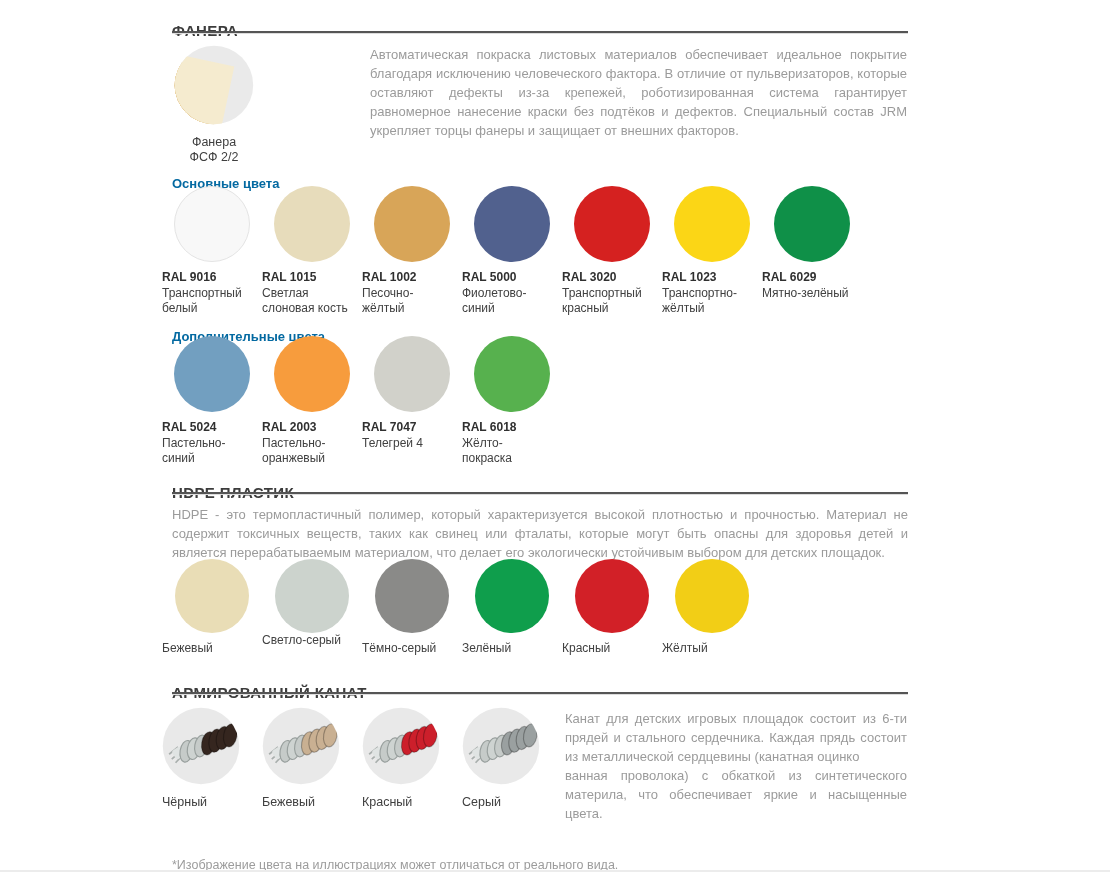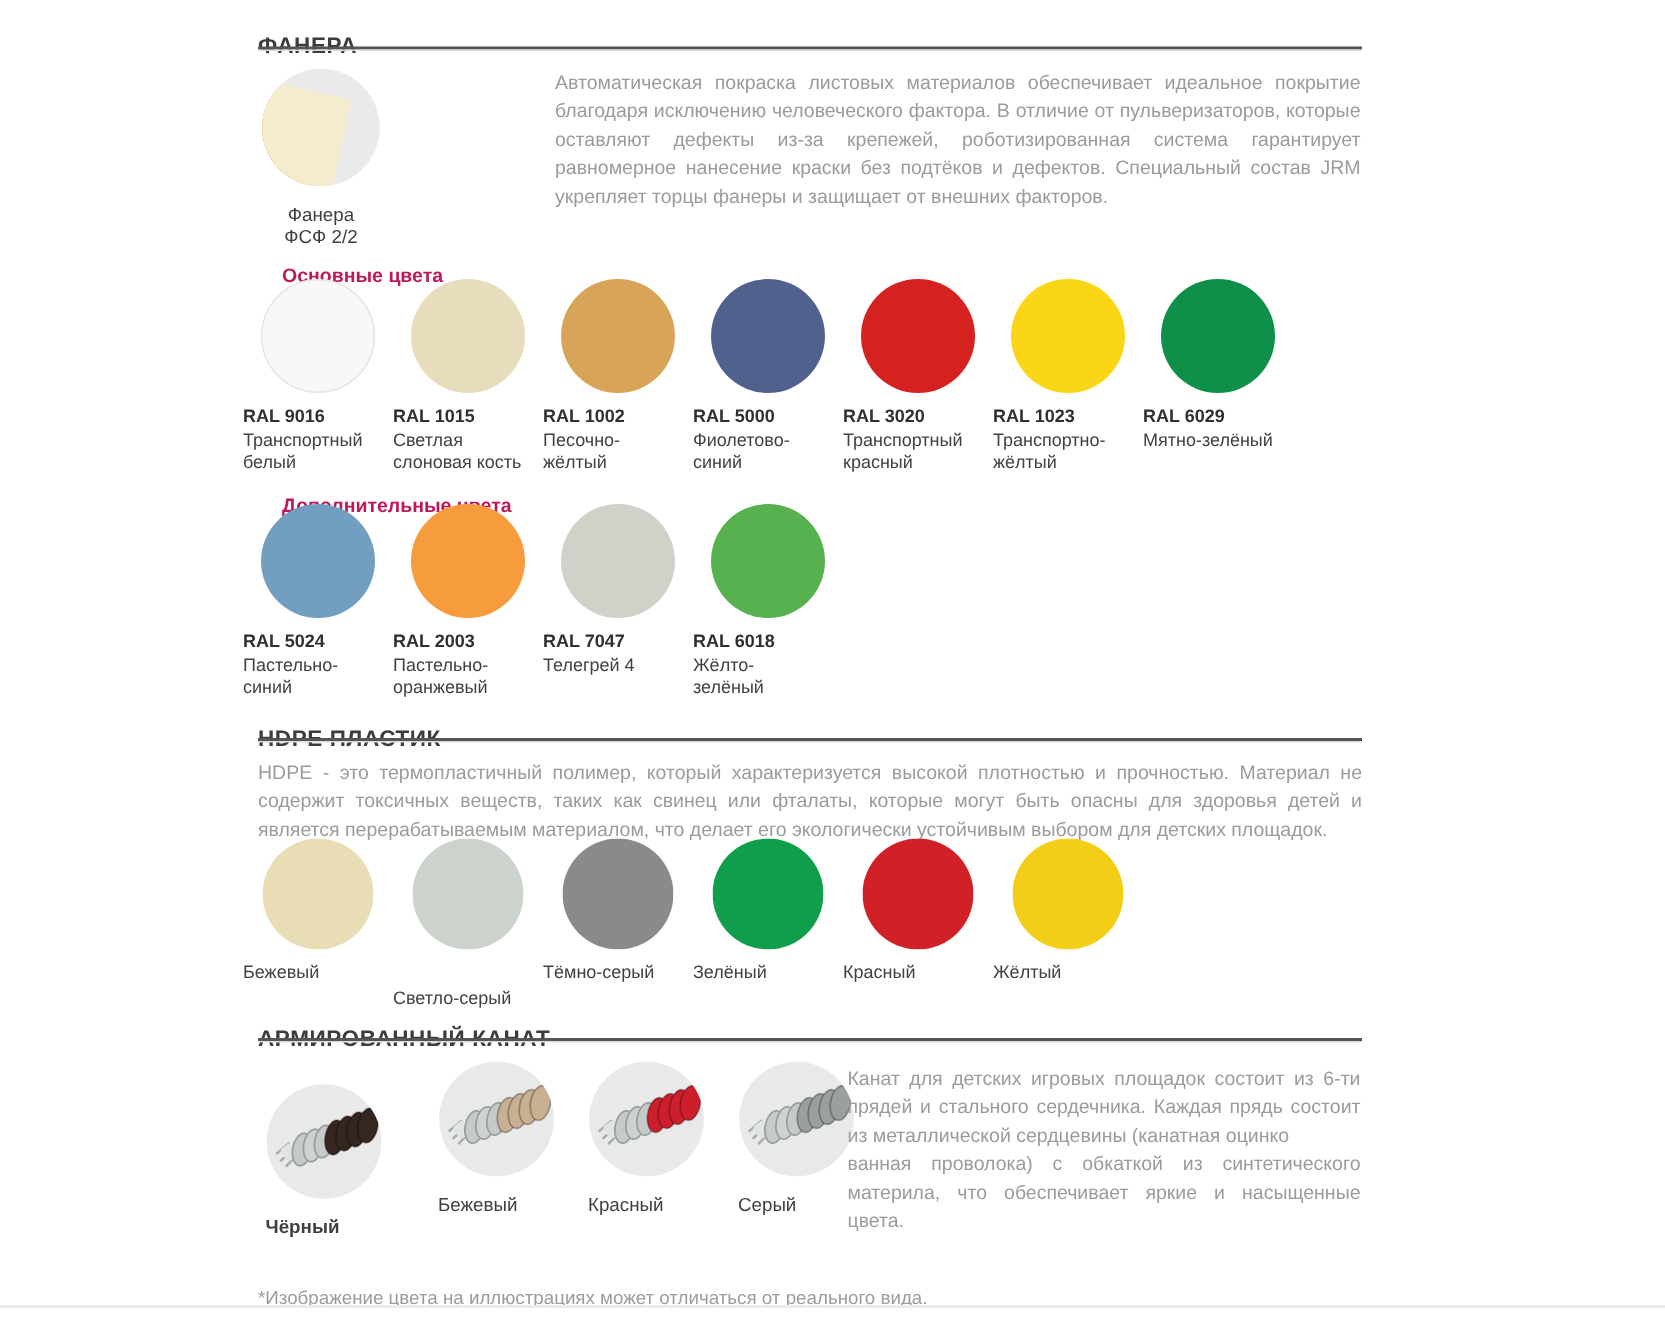--- a/index.html
+++ b/index.html
@@ -4,21 +4,21 @@
 <style>
   html,body{margin:0;padding:0;background:#ffffff;}
   .page{position:relative;width:1110px;height:879px;background:#ffffff;overflow:hidden;
         font-family:"Liberation Sans",sans-serif;}
   .sec-title{position:absolute;left:172px;width:736px;font-size:15px;font-weight:bold;
              color:#3c3c3c;letter-spacing:.4px;}
   .rule{position:absolute;left:172px;width:736px;height:2px;background:#555;}
   .rule::after{content:"";display:block;height:1px;background:#dcdcdc;margin-top:2px;}
   .body-text{position:absolute;font-size:13px;line-height:19px;color:#9b9b9b;
              text-align:justify;white-space:pre-line;}
-  .sub-title{position:absolute;left:188px;font-size:13px;font-weight:bold;color:#be185d;}
+  .sub-title{position:absolute;left:172px;font-size:13px;font-weight:bold;color:#0369a1;}
   .row{position:absolute;left:162px;display:flex;}
   .swatch{width:100px;text-align:left;}
   .dot{border-radius:50%;margin:0 auto;border:1px solid transparent;box-sizing:border-box;}
   .dot.d76{width:76px;height:76px;}
   .dot.d74{width:74px;height:74px;}
   .code{font-weight:bold;font-size:12px;color:#303030;margin-top:8px;}
   .cname{font-size:12px;line-height:14.5px;color:#414141;white-space:pre-line;margin-top:2px;}
   .fig{position:absolute;text-align:center;}
   .fig-label{font-size:12.5px;line-height:15px;color:#3f3f3f;white-space:pre-line;margin-top:6px;}
   .footnote{position:absolute;left:172px;top:845px;font-size:12.5px;color:#9c9c9c;}
@@ -126,37 +126,37 @@
     </div>
     <div class="swatch">
       <div class="dot d76" style="background-color: rgb(209, 209, 202);"></div>
       <div class="code">RAL 7047</div>
       <div class="cname">Телегрей 4</div>
     </div>
     <div class="swatch">
       <div class="dot d76" style="background-color: rgb(87, 177, 78);"></div>
       <div class="code">RAL 6018</div>
       <div class="cname">Жёлто-
-зелёный</div>
+покраска</div>
     </div>
   </div>
 
   <h2 class="sec-title" style="top:472px;">HDPE ПЛАСТИК</h2>
   <div class="rule" style="top:492px;"></div>
 
   <p class="body-text" style="left:172px;top:492px;width:736px;">HDPE - это термопластичный полимер, который характеризуется высокой плотностью и прочностью. Материал не содержит токсичных веществ, таких как свинец или фталаты, которые могут быть опасны для здоровья детей и является перерабатываемым материалом, что делает его экологически устойчивым выбором для детских площадок.</p>
 
   <div class="row" style="top:559px;">
     <div class="swatch">
       <div class="dot d74" style="background-color: rgb(233, 221, 182);"></div>
       <div class="cname" style="margin-top:8px;">Бежевый</div>
     </div>
     <div class="swatch">
       <div class="dot d74" style="background-color: rgb(204, 211, 205);"></div>
-      <div class="cname" style="margin-top:25px;">Светло-серый</div>
+      <div class="cname" style="margin-top:0;">Светло-серый</div>
     </div>
     <div class="swatch">
       <div class="dot d74" style="background-color: rgb(138, 138, 136);"></div>
       <div class="cname" style="margin-top:8px;">Тёмно-серый</div>
     </div>
     <div class="swatch">
       <div class="dot d74" style="background-color: rgb(15, 158, 76);"></div>
       <div class="cname" style="margin-top:8px;">Зелёный</div>
     </div>
     <div class="swatch">
@@ -166,21 +166,21 @@
     <div class="swatch">
       <div class="dot d74" style="background-color: rgb(242, 206, 22);"></div>
       <div class="cname" style="margin-top:8px;">Жёлтый</div>
     </div>
   </div>
 
   <h2 class="sec-title" style="top:672px;">АРМИРОВАННЫЙ КАНАТ</h2>
   <div class="rule" style="top:692px;"></div>
 
   <div class="row" style="top:707px;">
-    <figure class="swatch" style="margin: 15px; color: rgb(53, 38, 31); font-weight: bold;">
+    <figure class="swatch" style="margin: 0px; color: rgb(53, 38, 31);">
       <span>
         <svg viewBox="0 0 100 100" width="78" height="78">
           <circle cx="50" cy="50" r="49" fill="#e9e9e9"></circle>
           <g clip-path="url(#circleclip)" transform="rotate(-20 50 50)">
             <path d="M8 46 L22 41 M9 53 L22 48 M12 59 L24 53" stroke="#a9afad" stroke-width="2.2" fill="none"></path>
             <rect x="13" y="42" width="13" height="13" rx="3.5" fill="#e0e4e3" transform="rotate(-15 19 48)"></rect>
             <ellipse cx="30" cy="50" rx="8" ry="14" fill="#c6cbc9" stroke="#99a09e" stroke-width="1.5" transform="rotate(30 30 50)"></ellipse>
             <ellipse cx="40" cy="50" rx="8" ry="14" fill="#ced3d1" stroke="#99a09e" stroke-width="1.5" transform="rotate(30 40 50)"></ellipse>
             <ellipse cx="50" cy="50" rx="8" ry="14" fill="#c6cbc9" stroke="#99a09e" stroke-width="1.5" transform="rotate(30 50 50)"></ellipse>
             <ellipse cx="60" cy="50" rx="8.5" ry="15" fill="currentColor" stroke="rgba(0,0,0,.28)" stroke-width="1.5" transform="rotate(30 60 50)"></ellipse>

